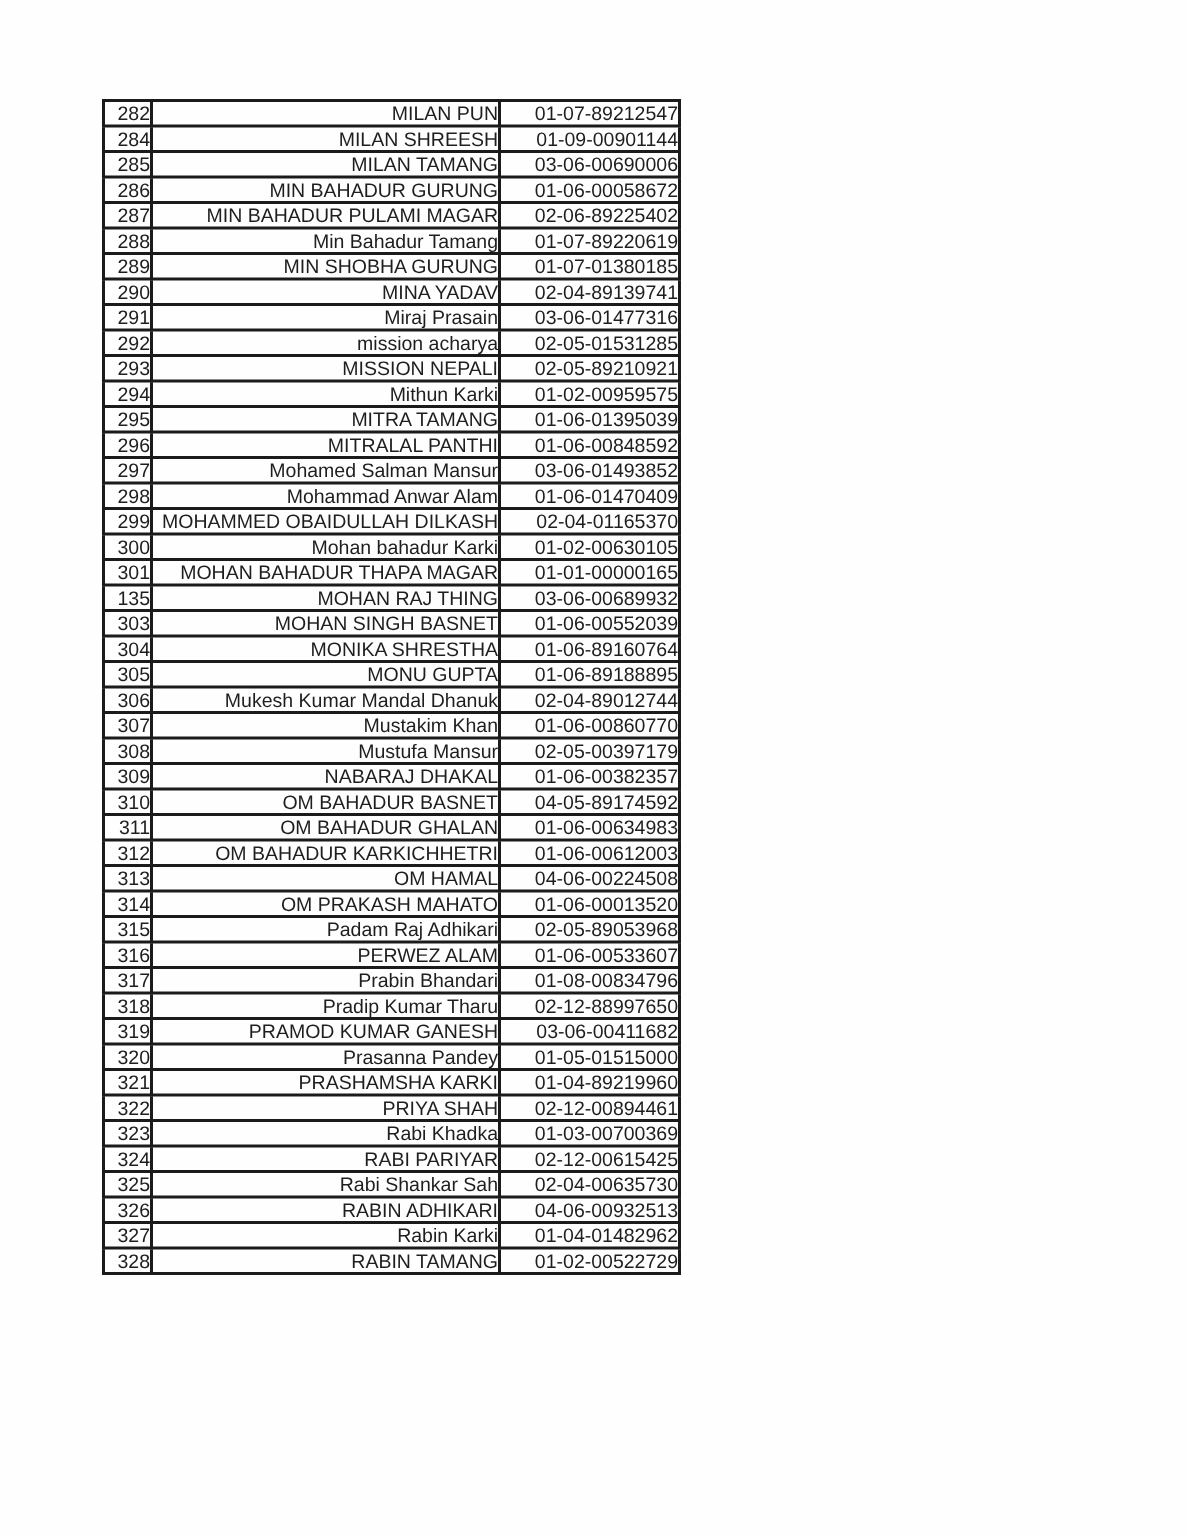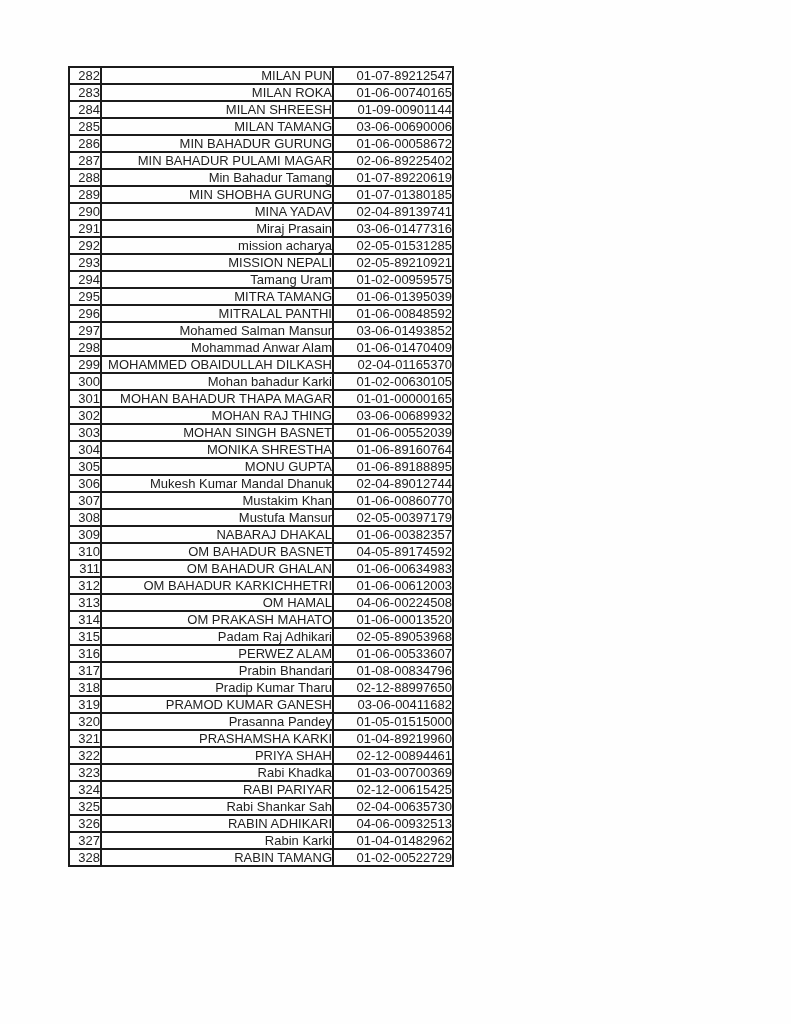--- a/index.html
+++ b/index.html
@@ -60,25 +60,20 @@
 <div class="page">
   <div class="roster-table-wrap">
     <table class="roster">
       <tbody>
           <tr>
             <td class="col-sn">282</td>
             <td class="col-name">MILAN PUN</td>
             <td class="col-id">01-07-89212547</td>
           </tr>
           <tr>
-            <td class="col-sn">283</td>
-            <td class="col-name">MILAN ROKA</td>
-            <td class="col-id">01-06-00740165</td>
-          </tr>
-          <tr>
             <td class="col-sn">284</td>
             <td class="col-name">MILAN SHREESH</td>
             <td class="col-id">01-09-00901144</td>
           </tr>
           <tr>
             <td class="col-sn">285</td>
             <td class="col-name">MILAN TAMANG</td>
             <td class="col-id">03-06-00690006</td>
           </tr>
           <tr>
@@ -116,21 +111,21 @@
             <td class="col-name">mission acharya</td>
             <td class="col-id">02-05-01531285</td>
           </tr>
           <tr>
             <td class="col-sn">293</td>
             <td class="col-name">MISSION NEPALI</td>
             <td class="col-id">02-05-89210921</td>
           </tr>
           <tr>
             <td class="col-sn">294</td>
-            <td class="col-name">Tamang Uram</td>
+            <td class="col-name">Mithun Karki</td>
             <td class="col-id">01-02-00959575</td>
           </tr>
           <tr>
             <td class="col-sn">295</td>
             <td class="col-name">MITRA TAMANG</td>
             <td class="col-id">01-06-01395039</td>
           </tr>
           <tr>
             <td class="col-sn">296</td>
             <td class="col-name">MITRALAL PANTHI</td>
@@ -155,21 +150,21 @@
             <td class="col-sn">300</td>
             <td class="col-name">Mohan bahadur Karki</td>
             <td class="col-id">01-02-00630105</td>
           </tr>
           <tr>
             <td class="col-sn">301</td>
             <td class="col-name">MOHAN BAHADUR THAPA MAGAR</td>
             <td class="col-id">01-01-00000165</td>
           </tr>
           <tr>
-            <td class="col-sn">302</td>
+            <td class="col-sn">135</td>
             <td class="col-name">MOHAN RAJ THING</td>
             <td class="col-id">03-06-00689932</td>
           </tr>
           <tr>
             <td class="col-sn">303</td>
             <td class="col-name">MOHAN SINGH BASNET</td>
             <td class="col-id">01-06-00552039</td>
           </tr>
           <tr>
             <td class="col-sn">304</td>

